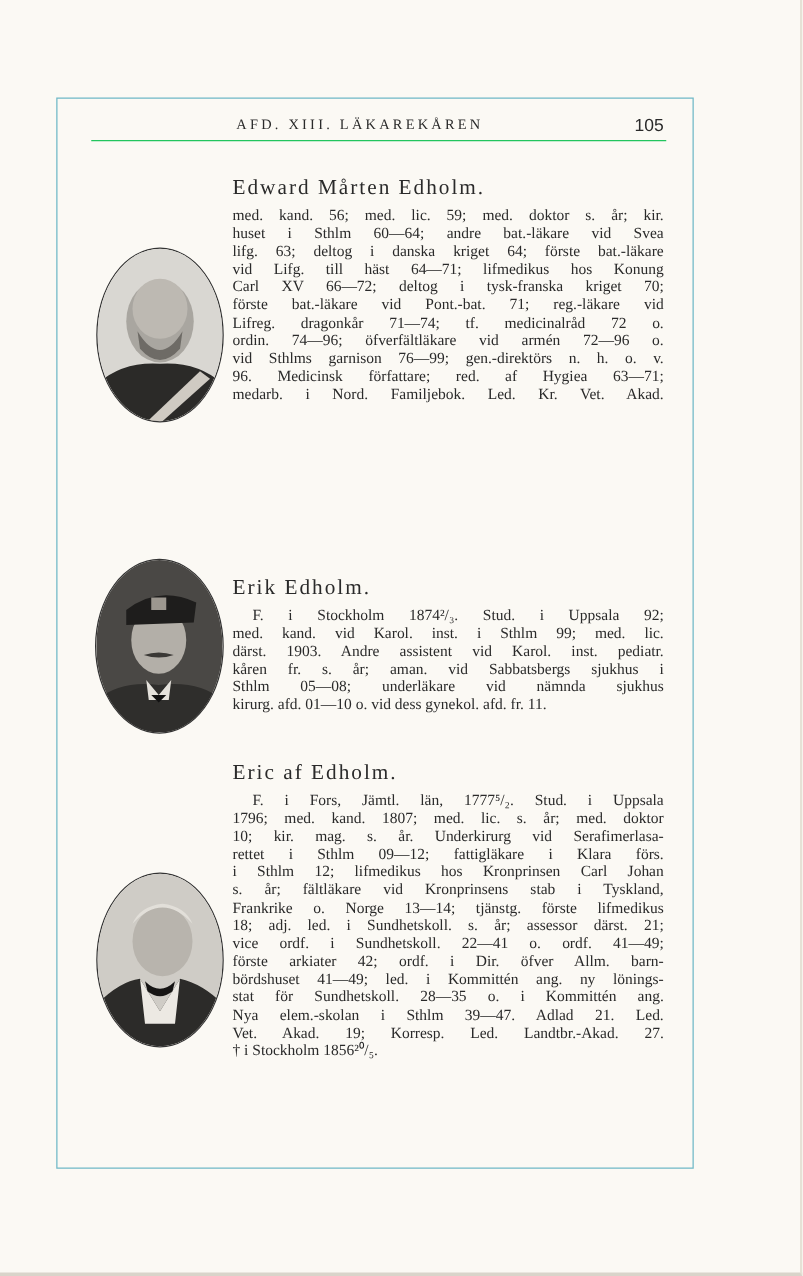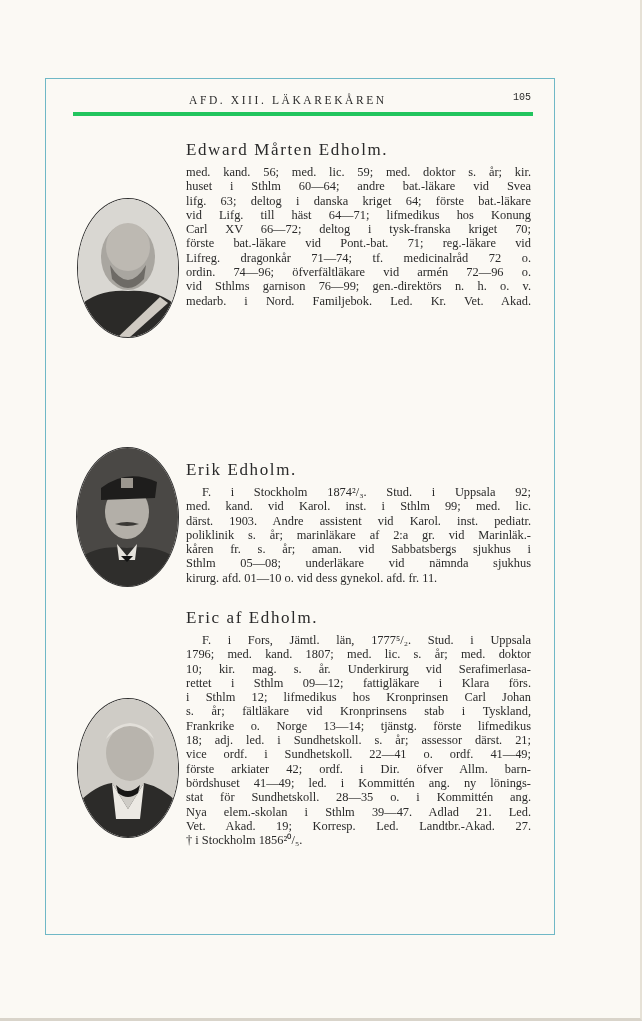--- a/index.html
+++ b/index.html
@@ -10,29 +10,29 @@
     color:#2a2a2a;
     position:relative;
   }
   .page-edge { position:absolute; left:0; top:0; width:642px; height:1021px; box-sizing:border-box; border-right:2px solid #e6e1d6; border-bottom:3px solid #d9d4ca; }
   .frame {
     position:absolute; left:45px; top:78px; width:510px; height:857px;
     box-sizing:border-box; border:1.5px solid #6fb8c6;
   }
   .running-head {
     position:absolute; left:73px; top:92px; width:460px; height:20px;
-    border-bottom:4px solid #22c55e;
+    border-bottom:1px solid #22c55e;
   }
   .running-head .title {
     position:absolute; left:116px; top:2px;
     font-family:"Liberation Serif", serif; font-size:11.5px; letter-spacing:2.6px;
   }
   .running-head .pageno {
     position:absolute; right:2px; top:0px;
-    font-family:Liberation Mono, monospace; font-size:10px;
+    font-family:Liberation Sans, sans-serif; font-size:14px;
   }
   .entry { position:absolute; left:186px; width:345px; }
   .entry .name {
     font-family:"Liberation Serif", serif; font-size:17px; letter-spacing:1.6px;
     margin:0 0 5px 0; font-weight:normal;
   }
   .entry .bio {
     font-family:"Liberation Serif", serif; font-size:12.4px; line-height:14.3px;
     text-align:justify; margin:0;
   }
@@ -71,20 +71,21 @@
   <p class="bio">
     <span class="line">med. kand. 56; med. lic. 59; med. doktor s. år; kir.</span>
     <span class="line">huset i Sthlm 60—64; andre bat.-läkare vid Svea</span>
     <span class="line">lifg. 63; deltog i danska kriget 64; förste bat.-läkare</span>
     <span class="line">vid Lifg. till häst 64—71; lifmedikus hos Konung</span>
     <span class="line">Carl XV 66—72; deltog i tysk-franska kriget 70;</span>
     <span class="line">förste bat.-läkare vid Pont.-bat. 71; reg.-läkare vid</span>
     <span class="line">Lifreg. dragonkår 71—74; tf. medicinalråd 72 o.</span>
     <span class="line">ordin. 74—96; öfverfältläkare vid armén 72—96 o.</span>
     <span class="line">vid Sthlms garnison 76—99; gen.-direktörs n. h. o. v.</span>
+    <span class="line">96.  Medicinsk författare; red. af Hygiea 63—71;</span>
     <span class="line">medarb. i Nord. Familjebok.  Led. Kr. Vet. Akad.</span>
   </p>
 </div>
 
 <div class="portrait" style="left:76px; top:447px; width:101px; height:138px;">
   <svg width="101" height="138" viewBox="0 0 101 138">
     <rect width="101" height="138" fill="#4a4845"></rect>
     <ellipse cx="50" cy="64" rx="22" ry="27" fill="#b3afa8"></ellipse>
     <path d="M24 40 Q50 20 80 34 L78 50 L24 52 Z" fill="#1e1d1c"></path>
     <rect x="44" y="30" width="12" height="10" fill="#9c978f"></rect>
@@ -93,21 +94,20 @@
     <path d="M40 96 L50 108 L60 96 L58 112 L42 112 Z" fill="#e5e2dc"></path>
     <path d="M44 108 L56 108 L50 114 Z" fill="#111"></path>
   </svg>
 </div>
 <div class="entry" style="top:460px;">
   <h2 class="name">Erik Edholm.</h2>
   <p class="bio">
     <span class="line first">F. i Stockholm 1874²/₃.  Stud. i Uppsala 92;</span>
     <span class="line">med. kand. vid Karol. inst. i Sthlm 99; med. lic.</span>
     <span class="line">därst. 1903.  Andre assistent vid Karol. inst. pediatr.</span>
-    <span class="line">poliklinik s. år; marinläkare af 2:a gr. vid Marinläk.-</span>
     <span class="line">kåren fr. s. år; aman. vid Sabbatsbergs sjukhus i</span>
     <span class="line">Sthlm 05—08; underläkare vid nämnda sjukhus</span>
     <span class="line last">kirurg. afd. 01—10 o. vid dess gynekol. afd. fr. 11.</span>
   </p>
 </div>
 
 <div class="portrait" style="left:77px; top:698px; width:100px; height:138px;">
   <svg width="100" height="138" viewBox="0 0 100 138">
     <rect width="100" height="138" fill="#cfccc6"></rect>
     <ellipse cx="52" cy="54" rx="24" ry="28" fill="#b8b4ad"></ellipse>

